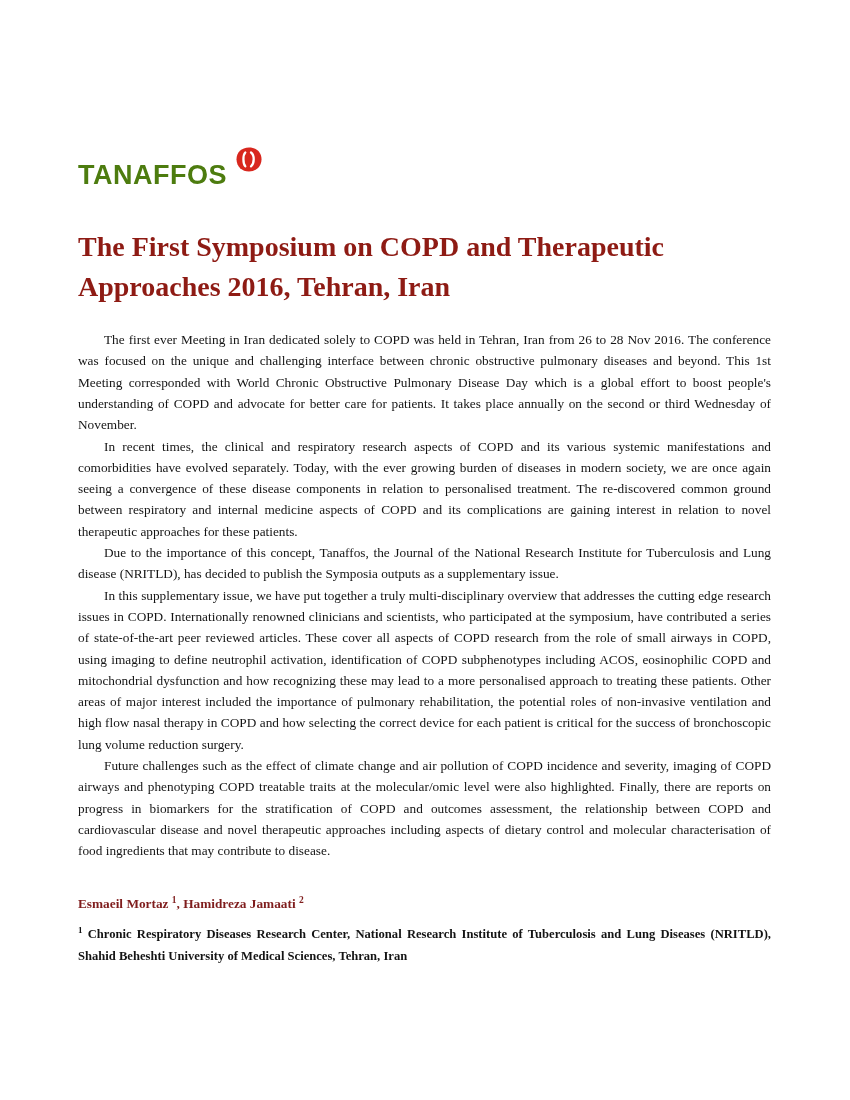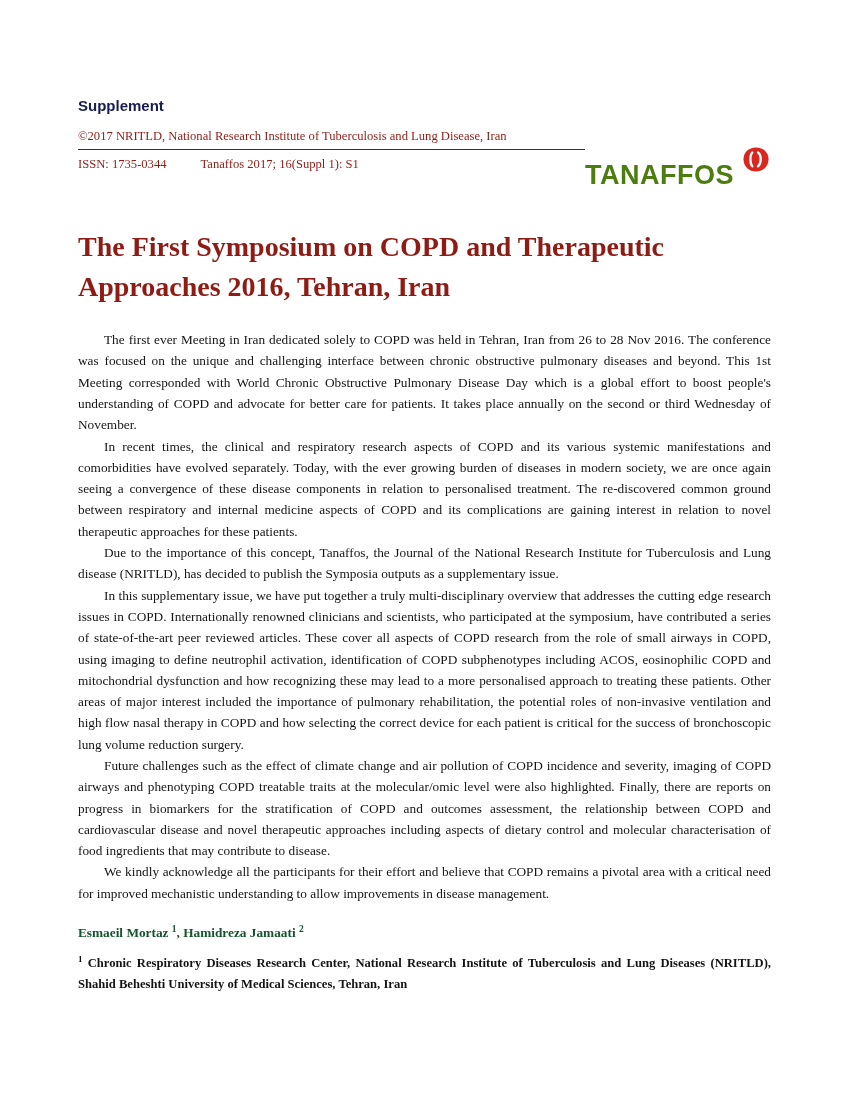--- a/index.html
+++ b/index.html
@@ -67,71 +67,62 @@
     font-size: 13.3px;
     line-height: 21.3px;
     text-align: justify;
     color: #141414;
   }
   .salutation { text-indent: 0; }
   .para { text-indent: 26px; }
 
   
   .authors-line {
-    margin-top: 15px;
+    margin-top: 29px;
     font-size: 13.3px;
     font-weight: bold;
-    color: #14532d;
+    color: #7f1d1d;
   }
   .authors-line sup { font-size: 9.5px; }
   .affiliation {
     font-size: 12.6px;
     line-height: 21.5px;
     text-align: justify;
     color: #141414;
     font-weight: bold;
   }
   .affiliation sup { font-size: 9px; }
   .affiliations-block { margin-top: 5px; }
 </style>
 </head>
 <body>
 
 <div class="page">
 
   <header class="masthead">
-    <div class="masthead-left">
-      <div class="supplement-label">Supplement</div>
-      <div class="copyright-line">©2017 NRITLD, National Research Institute of Tuberculosis and Lung Disease, Iran</div>
-      <div class="masthead-rule"></div>
-      <div class="issn-line">
-        <span>ISSN: 1735-0344</span><span class="citation">Tanaffos 2017; 16(Suppl 1): S1</span>
-      </div>
-    </div>
     <div class="logo-block">
       <span class="logo-text">TANAFFOS</span>
       <span class="logo-icon">
         <svg width="30" height="27" viewBox="0 0 30 27" aria-hidden="true">
           <path d="M15 1.5 C7.5 1.5 2.5 6.5 2.5 13.2 C2.5 20.5 8 25.5 15 25.5 C22 25.5 27.5 20.5 27.5 13.2 C27.5 6.5 22.5 1.5 15 1.5 Z" fill="#d8271e"></path>
           <path d="M11.3 6.5 C8.8 9 8.8 17.5 11.3 20.3" stroke="#ffffff" stroke-width="2.3" fill="none" stroke-linecap="round"></path>
           <path d="M17 6.5 C20.6 9 20.6 17.5 17 20.3" stroke="#ffffff" stroke-width="2.3" fill="none" stroke-linecap="round"></path>
         </svg>
       </span>
     </div>
   </header>
 
   <h1 class="article-title">The First Symposium on COPD and Therapeutic Approaches 2016, Tehran, Iran</h1>
 
   <section class="body-text">
     <p class="para">The first ever Meeting in Iran dedicated solely to COPD was held in Tehran, Iran from 26 to 28 Nov 2016.  The conference was focused on the unique and challenging interface between chronic obstructive pulmonary diseases and beyond.  This 1st Meeting corresponded with World Chronic Obstructive Pulmonary Disease Day which is a global effort to boost people's understanding of COPD and advocate for better care for patients.  It takes place annually on the second or third Wednesday of November.</p>
     <p class="para">In recent times, the clinical and respiratory research aspects of COPD and its various systemic manifestations and comorbidities have evolved separately.  Today, with the ever growing burden of diseases in modern society, we are once again seeing a convergence of these disease components in relation to personalised treatment.  The re-discovered common ground between respiratory and internal medicine aspects of COPD and its complications are gaining interest in relation to novel therapeutic approaches for these patients.</p>
     <p class="para">Due to the importance of this concept, Tanaffos, the Journal of the National Research Institute for Tuberculosis and Lung disease (NRITLD), has decided to publish the Symposia outputs as a supplementary issue.</p>
     <p class="para">In this supplementary issue, we have put together a truly multi-disciplinary overview that addresses the cutting edge research issues in COPD.  Internationally renowned clinicians and scientists, who participated at the symposium, have contributed a series of state-of-the-art peer reviewed articles.  These cover all aspects of COPD research from the role of small airways in COPD, using imaging to define neutrophil activation, identification of COPD subphenotypes including ACOS, eosinophilic COPD and mitochondrial dysfunction and how recognizing these may lead to a more personalised approach to treating these patients.  Other areas of major interest included the importance of pulmonary rehabilitation, the potential roles of non-invasive ventilation and high flow nasal therapy in COPD and how selecting the correct device for each patient is critical for the success of bronchoscopic lung volume reduction surgery.</p>
     <p class="para">Future challenges such as the effect of climate change and air pollution of COPD incidence and severity, imaging of COPD airways and phenotyping COPD treatable traits at the molecular/omic level were also highlighted.  Finally, there are reports on progress in biomarkers for the stratification of COPD and outcomes assessment, the relationship between COPD and cardiovascular disease and novel therapeutic approaches including aspects of dietary control and molecular characterisation of food ingredients that may contribute to disease.</p>
-    <p class="para">We kindly acknowledge all the participants for their effort and believe that COPD remains a pivotal area with a critical need for improved mechanistic understanding to allow improvements in disease management.</p>
 
     <p class="authors-line"><span>Esmaeil Mortaz</span> <sup>1</sup><span>,</span> <span>Hamidreza Jamaati</span> <sup>2</sup></p>
 
     <div class="affiliations-block">
       <p class="affiliation"><sup>1</sup> <span>Chronic Respiratory Diseases Research Center, National Research Institute of Tuberculosis and Lung Diseases (NRITLD), Shahid Beheshti University of Medical Sciences, Tehran, Iran</span></p>
     </div>
   </section>
 
 </div>
 

